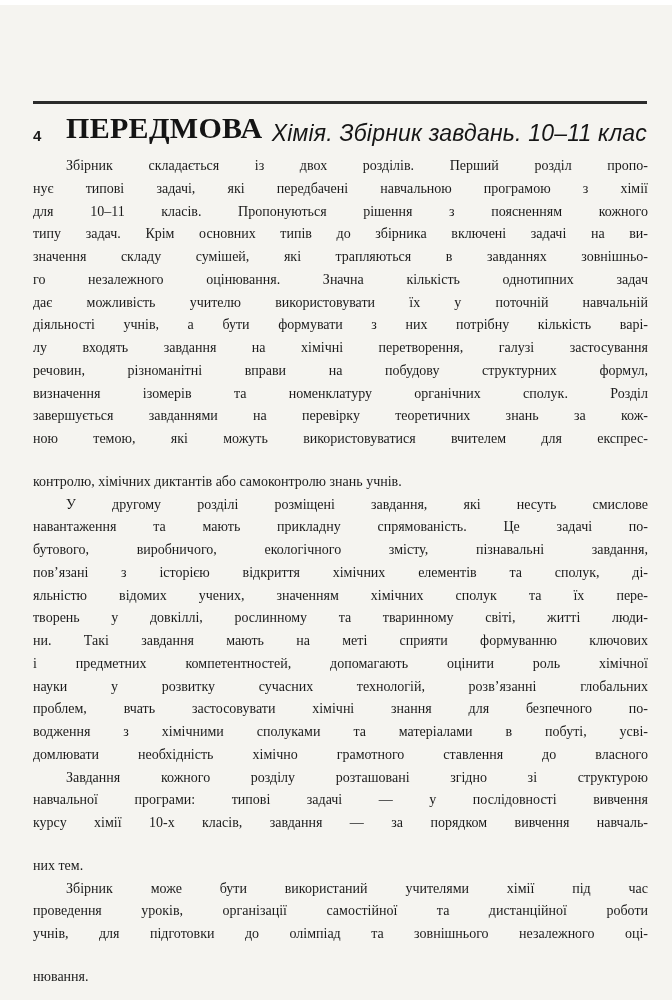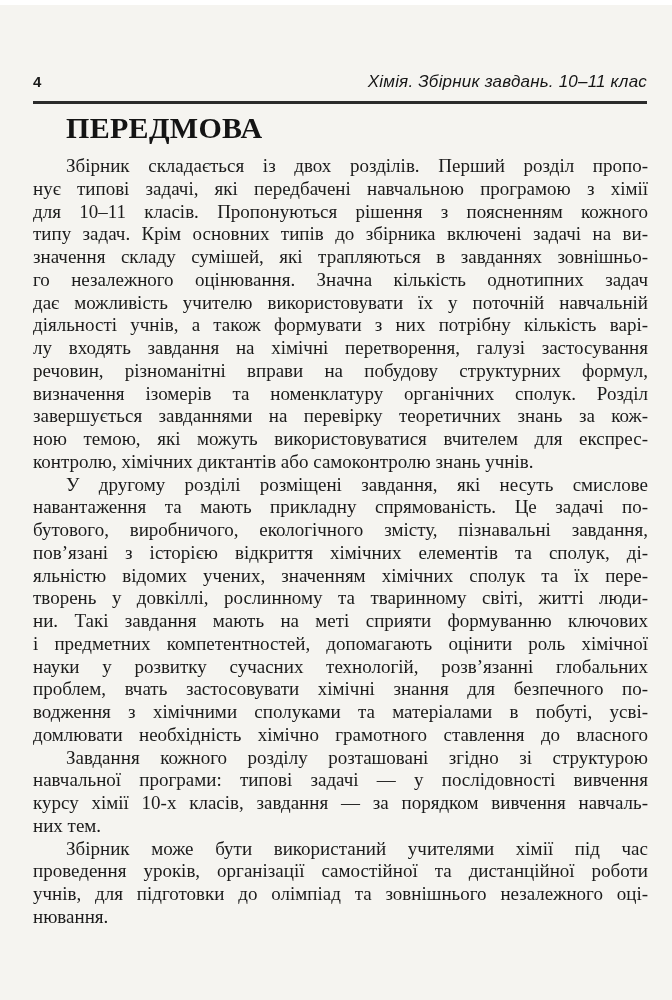--- a/index.html
+++ b/index.html
@@ -38,23 +38,24 @@
   }
   .page-number{
     font-family:"Liberation Sans","DejaVu Sans",sans-serif;
     font-weight:700;
     font-size:15px;
     color:#1a1a1a;
   }
   .running-title{
     font-family:"Liberation Sans","DejaVu Sans",sans-serif;
     font-style:italic;
-    font-size:17px;
+    font-size:23px;
     letter-spacing:0.2px;
     color:#161616;
+    margin-top:48px;
   }
   .header-rule{
     position:absolute;
     top:101px;
     left:33px;
     width:614px;
     height:2.5px;
     background:var(--rule);
   }
   .page-title{
@@ -65,34 +66,34 @@
     font-size:30px;
     line-height:34px;
     letter-spacing:0.3px;
     color:#141414;
   }
   .preface-body{
     position:absolute;
     top:155px;
     left:33px;
     width:615px;
-    font-size:19px;
+    font-size:14px;
     line-height:22.75px;
     color:#1b1b1b;
   }
   .paragraph{margin:0;}
   .line{
     text-align:justify;
     text-align-last:justify;
     white-space:normal;
     height:22.75px;
     overflow:visible;
   }
   .line.first{text-indent:33px;}
-  .line.last{text-align-last:left;}
+  .line.last{text-align-last:left;margin-top:20px;}
 </style>
 </head>
 <body>
 
 <div class="page">
   <div class="top-edge"></div>
 
   <div class="running-header">
     <span class="page-number">4</span>
     <span class="running-title">Хімія. Збірник завдань. 10–11 клас</span>
@@ -104,21 +105,21 @@
 
   <div class="preface-body">
       <div class="paragraph">
         <div class="line first">Збірник складається із двох розділів. Перший розділ пропо-</div>
         <div class="line">нує типові задачі, які передбачені навчальною програмою з хімії</div>
         <div class="line">для 10–11 класів. Пропонуються рішення з поясненням кожного</div>
         <div class="line">типу задач. Крім основних типів до збірника включені задачі на ви-</div>
         <div class="line">значення складу сумішей, які трапляються в завданнях зовнішньо-</div>
         <div class="line">го незалежного оцінювання. Значна кількість однотипних задач</div>
         <div class="line">дає можливість учителю використовувати їх у поточній навчальній</div>
-        <div class="line">діяльності учнів, а також формувати з них потрібну кількість варі-</div>
+        <div class="line">діяльності учнів, а бути формувати з них потрібну кількість варі-</div>
         <div class="line">лу входять завдання на хімічні перетворення, галузі застосування</div>
         <div class="line">речовин, різноманітні вправи на побудову структурних формул,</div>
         <div class="line">визначення ізомерів та номенклатуру органічних сполук. Розділ</div>
         <div class="line">завершується завданнями на перевірку теоретичних знань за кож-</div>
         <div class="line">ною темою, які можуть використовуватися вчителем для експрес-</div>
         <div class="line last">контролю, хімічних диктантів або самоконтролю знань учнів.</div>
       </div>
       <div class="paragraph">
         <div class="line first">У другому розділі розміщені завдання, які несуть смислове</div>
         <div class="line">навантаження та мають прикладну спрямованість. Це задачі по-</div>

